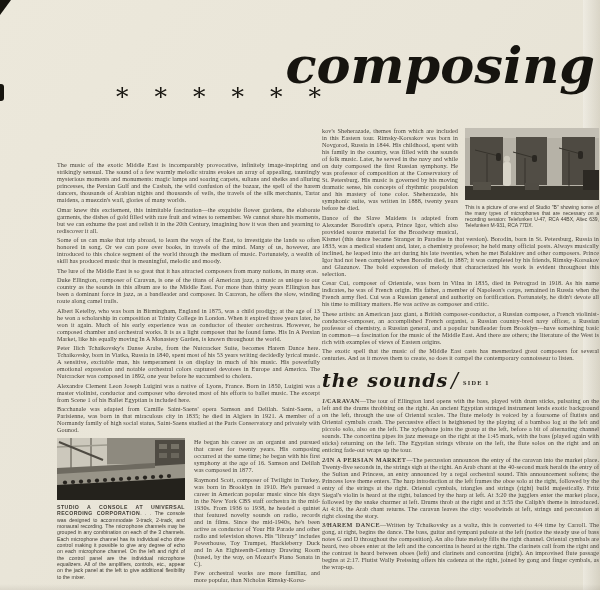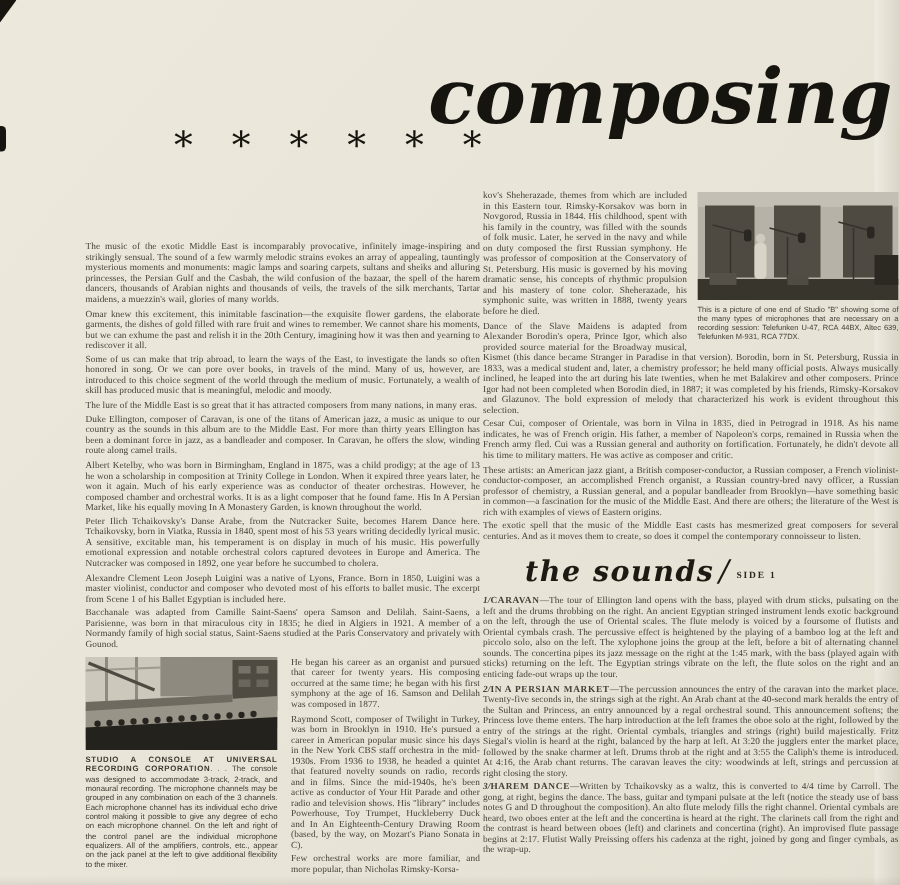--- a/index.html
+++ b/index.html
@@ -44,21 +44,21 @@
 
   .right-region { position:absolute; left:322px; top:127px; width:277px; }
   .float-photo { float:right; width:134px; margin:1px 0 5px 7px; }
   .studio-photo { display:block; width:134px; height:72px; }
   .studio-caption { margin:4px 0 0 0; text-align:justify;
     font-family:"Liberation Sans", sans-serif; font-size:5px; line-height:1.2;
     color:#45413a; }
 
   .sounds-heading { margin:7px 0 5px 0; color:#1d1a14; }
   .sounds-script { font-family:"DejaVu Serif", serif; font-style:italic;
-    font-weight:bold; font-size:19px; letter-spacing:1px;margin-left:28px; }
+    font-weight:bold; font-size:19px; letter-spacing:1px; }
   .sounds-slash { font-family:"DejaVu Serif", serif; font-style:italic;
     font-size:20px; margin:0 5px 0 3px; font-weight:normal; }
   .side-label { font-size:6.3px; font-weight:bold; letter-spacing:1.2px;
     vertical-align:2px; color:#2c2922; }
 
   .track { margin:0 0 3px 0; }
   .tnum { font-style:italic; font-weight:bold; }
   .ttitle { font-weight:bold; letter-spacing:0.45px; }
 </style>
 </head>

